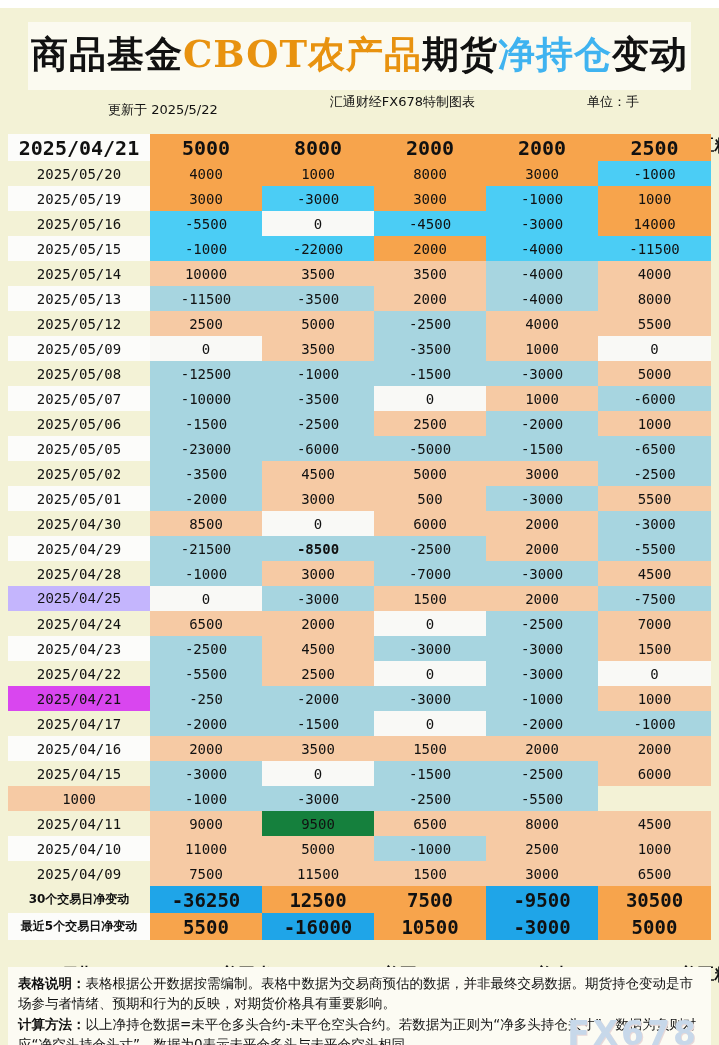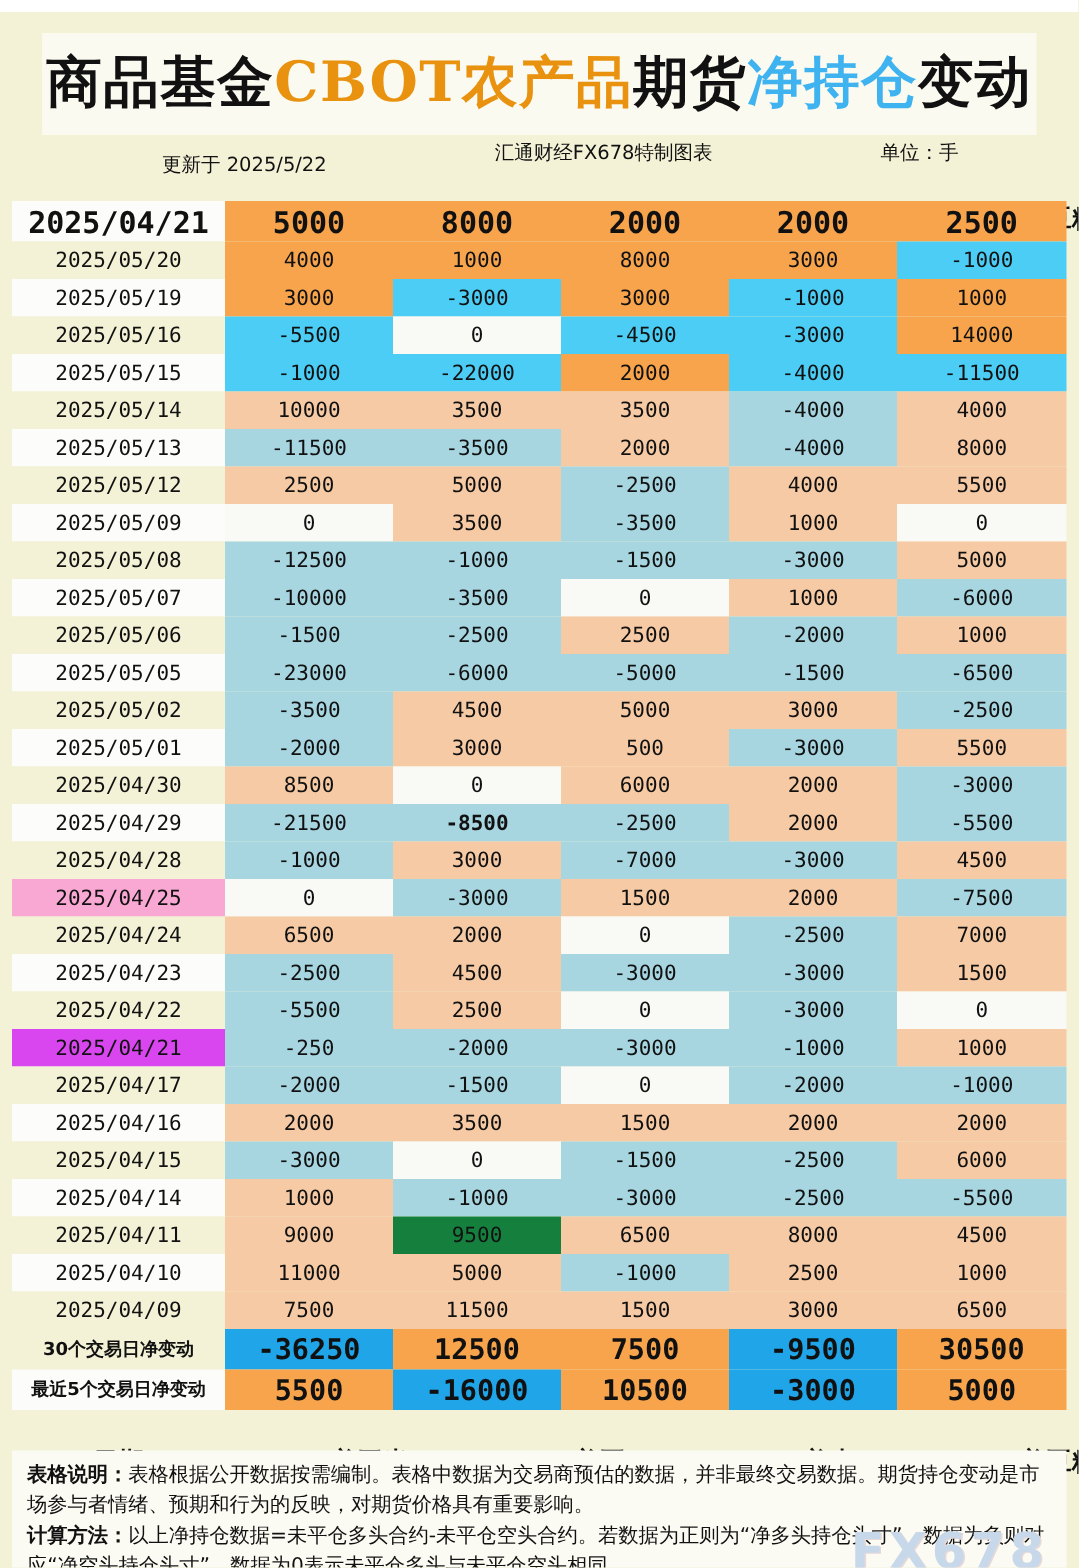--- a/index.html
+++ b/index.html
@@ -248,21 +248,21 @@
     </div>
     <div class="grid-row">
       <div class="cell date-cell" style="background: rgb(243, 242, 214);">2025/04/28</div>
       <div class="cell" style="background: rgb(167, 213, 224);">-1000</div>
       <div class="cell" style="background: rgb(246, 202, 164);">3000</div>
       <div class="cell" style="background: rgb(167, 213, 224);">-7000</div>
       <div class="cell" style="background: rgb(167, 213, 224);">-3000</div>
       <div class="cell" style="background: rgb(246, 202, 164);">4500</div>
     </div>
     <div class="grid-row">
-      <div class="cell date-cell" style="background: #f9a8d4;">2025/04/25</div>
+      <div class="cell date-cell" style="background: #c4b5fd; font-family: Liberation Mono, monospace;">2025/04/25</div>
       <div class="cell" style="background: rgb(249, 249, 246);">0</div>
       <div class="cell" style="background: rgb(167, 213, 224);">-3000</div>
       <div class="cell" style="background: rgb(246, 202, 164);">1500</div>
       <div class="cell" style="background: rgb(246, 202, 164);">2000</div>
       <div class="cell" style="background: rgb(167, 213, 224);">-7500</div>
     </div>
     <div class="grid-row">
       <div class="cell date-cell" style="background: rgb(243, 242, 214);">2025/04/24</div>
       <div class="cell" style="background: rgb(246, 202, 164);">6500</div>
       <div class="cell" style="background: rgb(246, 202, 164);">2000</div>
@@ -312,21 +312,20 @@
     </div>
     <div class="grid-row">
       <div class="cell date-cell" style="background: rgb(243, 242, 214);">2025/04/15</div>
       <div class="cell" style="background: rgb(167, 213, 224);">-3000</div>
       <div class="cell" style="background: rgb(249, 249, 246);">0</div>
       <div class="cell" style="background: rgb(167, 213, 224);">-1500</div>
       <div class="cell" style="background: rgb(167, 213, 224);">-2500</div>
       <div class="cell" style="background: rgb(246, 202, 164);">6000</div>
     </div>
     <div class="grid-row">
-      <div class="cell date-cell" style="background: rgb(252, 252, 250);">2025/04/14</div>
       <div class="cell" style="background: rgb(246, 202, 164);">1000</div>
       <div class="cell" style="background: rgb(167, 213, 224);">-1000</div>
       <div class="cell" style="background: rgb(167, 213, 224);">-3000</div>
       <div class="cell" style="background: rgb(167, 213, 224);">-2500</div>
       <div class="cell" style="background: rgb(167, 213, 224);">-5500</div>
     </div>
     <div class="grid-row">
       <div class="cell date-cell" style="background: rgb(243, 242, 214);">2025/04/11</div>
       <div class="cell" style="background: rgb(246, 202, 164);">9000</div>
       <div class="cell" style="background: #15803d;">9500</div>

